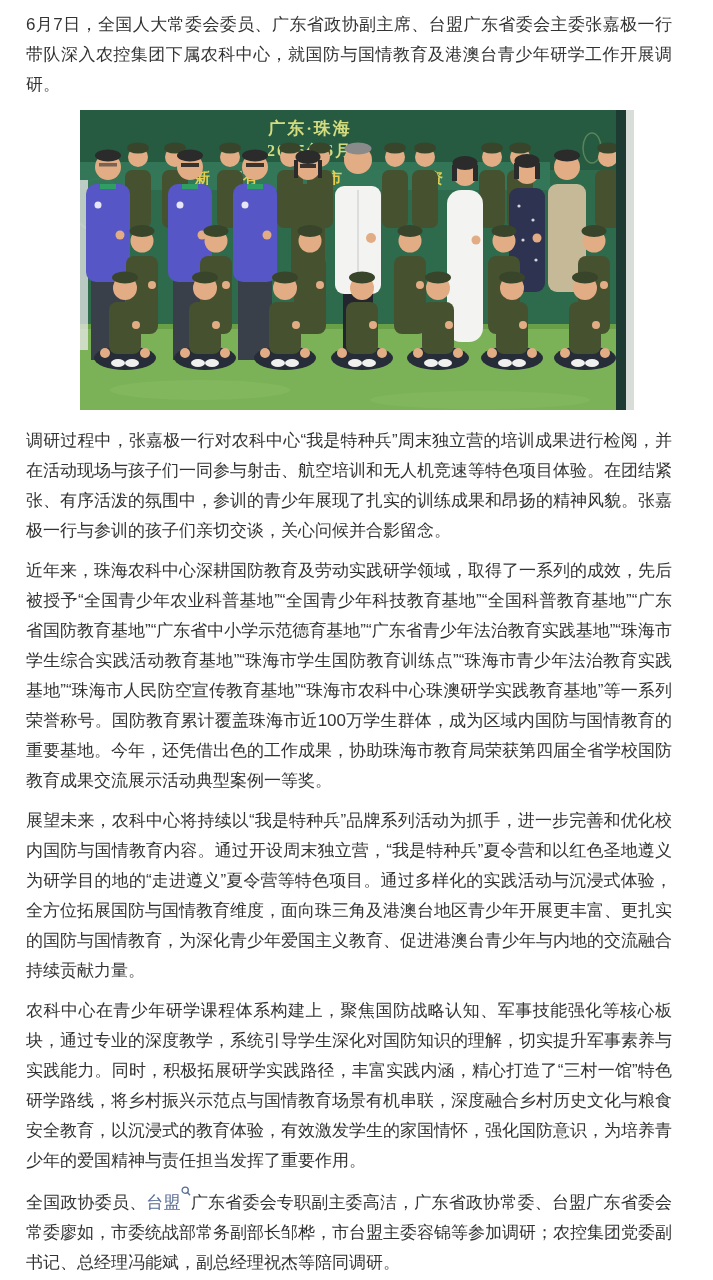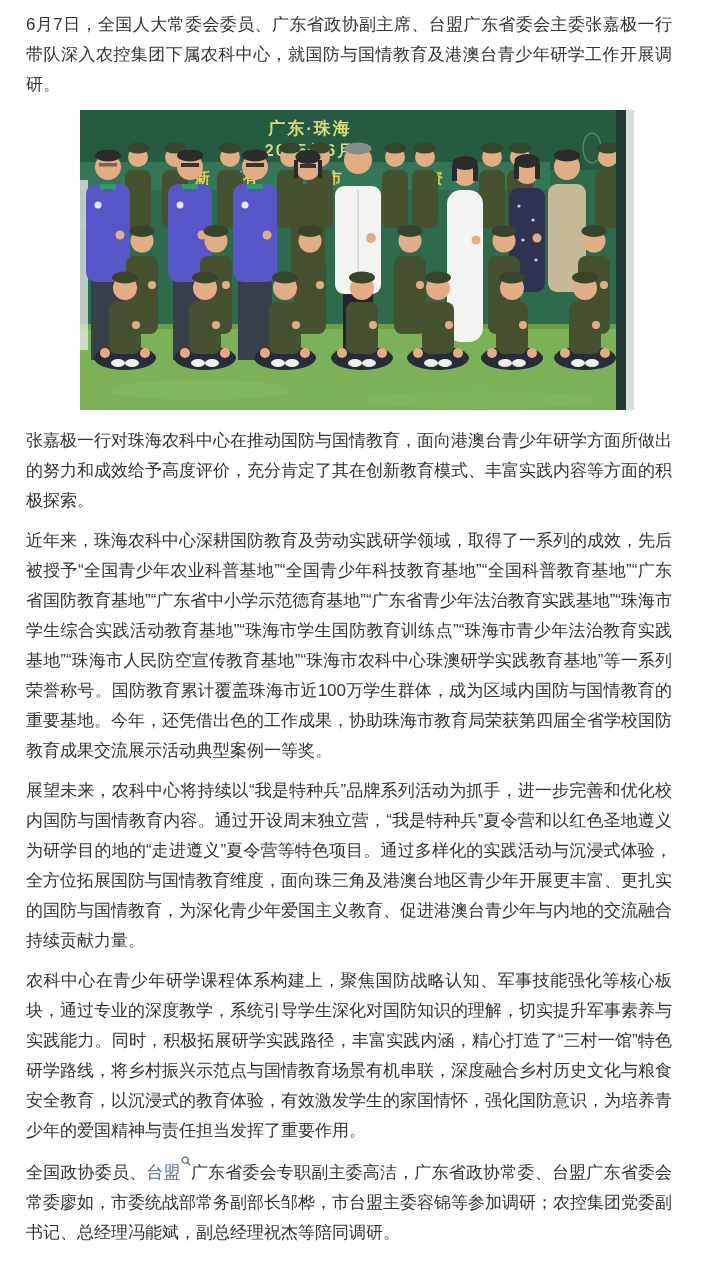--- a/index.html
+++ b/index.html
@@ -21,20 +21,21 @@
     line-height:30px;
     text-align:justify;
     color:#333333;
     word-break:break-all;
   }
   .photo-wrap{
     width:554px;
     height:300px;
     margin:0 auto 16px auto;
     overflow:hidden;
+    font-family:Liberation Serif, serif;
   }
   .photo-wrap svg{display:block;}
   
   .skin{fill:#e2ad84;}
   .camo{fill:#46522f;}
   .cap{fill:#39452a;}
   .purple{fill:#5656c6;}
   .trous{fill:#3a4049;}
   .whiteC{fill:#f3f3f1;}
   .navy{fill:#2d3350;}
@@ -336,21 +337,21 @@
             <ellipse cy="167.5" rx="13" ry="6" class="cap"></ellipse>
             <circle cx="11" cy="215" r="4" class="skin"></circle>
           </g>
       </g>
 
       <rect x="536" y="0" width="10" height="300" fill="#1d3b33"></rect>
       <rect x="546" y="0" width="8" height="300" fill="#d8ddda"></rect>
     </svg>
   </div>
 
-  <p class="body-para">张嘉极一行对珠海农科中心在推动国防与国情教育，面向港澳台青少年研学方面所做出的努力和成效给予高度评价，充分肯定了其在创新教育模式、丰富实践内容等方面的积极探索。</p>
+  <p class="body-para">调研过程中，张嘉极一行对农科中心“我是特种兵”周末独立营的培训成果进行检阅，并在活动现场与孩子们一同参与射击、航空培训和无人机竞速等特色项目体验。在团结紧张、有序活泼的氛围中，参训的青少年展现了扎实的训练成果和昂扬的精神风貌。张嘉极一行与参训的孩子们亲切交谈，关心问候并合影留念。</p>
   <p class="body-para">近年来，珠海农科中心深耕国防教育及劳动实践研学领域，取得了一系列的成效，先后被授予“全国青少年农业科普基地”“全国青少年科技教育基地”“全国科普教育基地”“广东省国防教育基地”“广东省中小学示范德育基地”“广东省青少年法治教育实践基地”“珠海市学生综合实践活动教育基地”“珠海市学生国防教育训练点”“珠海市青少年法治教育实践基地”“珠海市人民防空宣传教育基地”“珠海市农科中心珠澳研学实践教育基地”等一系列荣誉称号。国防教育累计覆盖珠海市近100万学生群体，成为区域内国防与国情教育的重要基地。今年，还凭借出色的工作成果，协助珠海市教育局荣获第四届全省学校国防教育成果交流展示活动典型案例一等奖。</p>
   <p class="body-para">展望未来，农科中心将持续以“我是特种兵”品牌系列活动为抓手，进一步完善和优化校内国防与国情教育内容。通过开设周末独立营，“我是特种兵”夏令营和以红色圣地遵义为研学目的地的“走进遵义”夏令营等特色项目。通过多样化的实践活动与沉浸式体验，全方位拓展国防与国情教育维度，面向珠三角及港澳台地区青少年开展更丰富、更扎实的国防与国情教育，为深化青少年爱国主义教育、促进港澳台青少年与内地的交流融合持续贡献力量。</p>
   <p class="body-para">农科中心在青少年研学课程体系构建上，聚焦国防战略认知、军事技能强化等核心板块，通过专业的深度教学，系统引导学生深化对国防知识的理解，切实提升军事素养与实践能力。同时，积极拓展研学实践路径，丰富实践内涵，精心打造了“三村一馆”特色研学路线，将乡村振兴示范点与国情教育场景有机串联，深度融合乡村历史文化与粮食安全教育，以沉浸式的教育体验，有效激发学生的家国情怀，强化国防意识，为培养青少年的爱国精神与责任担当发挥了重要作用。</p>
 
   <p class="body-para"><span>全国政协委员、</span><span class="wx-link"><span>台盟</span><sup><svg width="10" height="11" viewBox="0 0 10 11">
             <circle cx="4.2" cy="4.2" r="3.1" fill="none" stroke="#576b95" stroke-width="1.3"></circle>
             <line x1="6.5" y1="6.5" x2="9" y2="9.2" stroke="#576b95" stroke-width="1.3"></line>
           </svg></sup></span><span>广东省委会专职副主委高洁，广东省政协常委、台盟广东省委会常委廖如，市委统战部常务副部长邹桦，市台盟主委容锦等参加调研；农控集团党委副书记、总经理冯能斌，副总经理祝杰等陪同调研。</span></p>
 
 </div>

